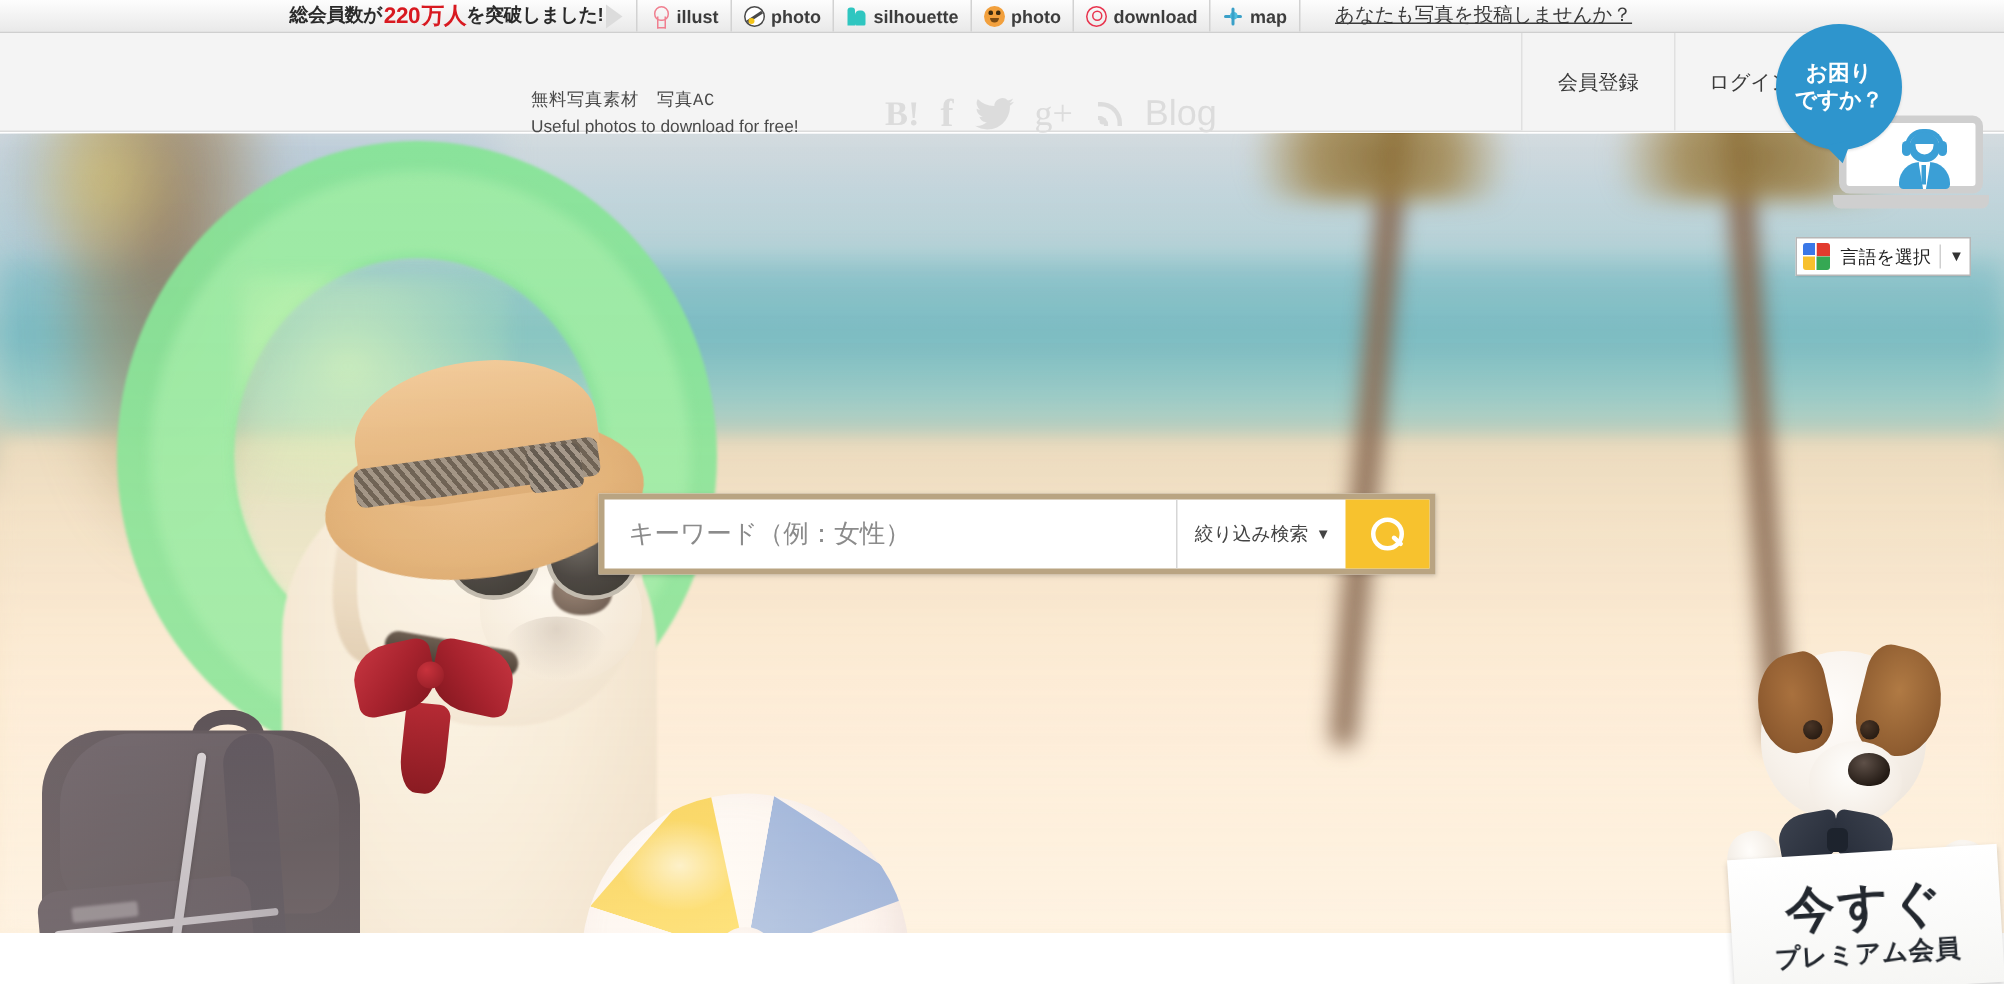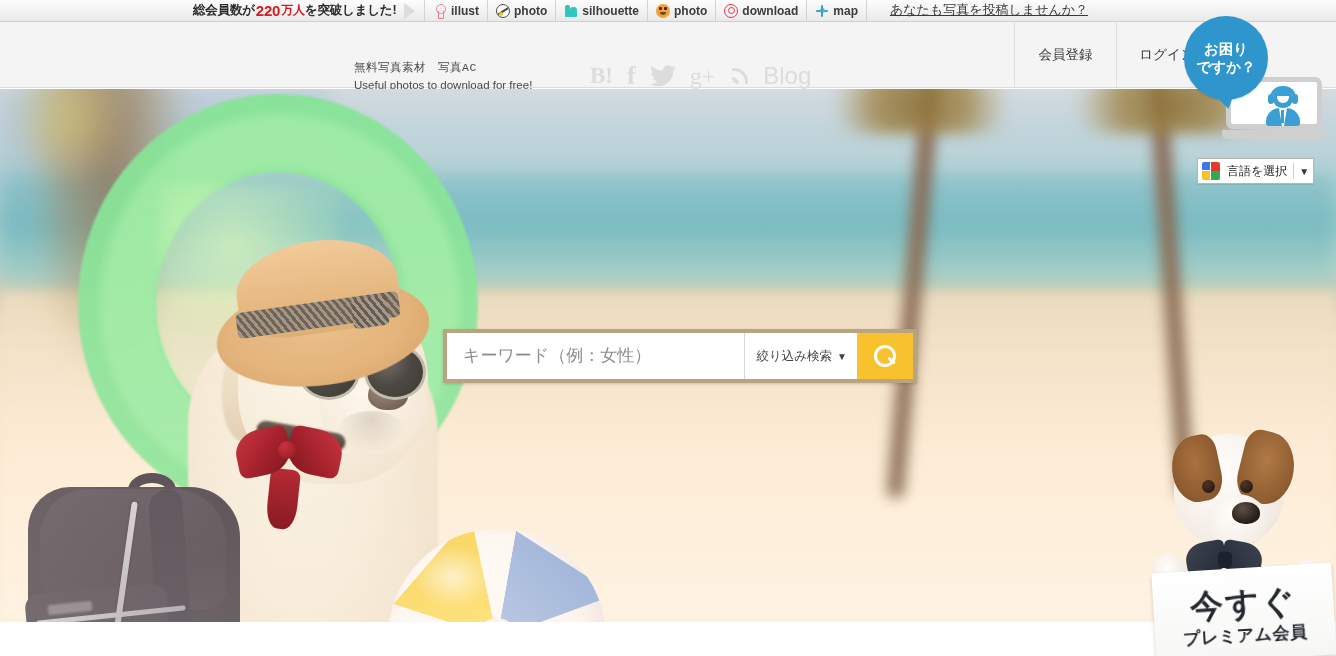--- a/index.html
+++ b/index.html
@@ -19,21 +19,21 @@
     border-bottom: 1px solid #cfcfcf;
     display: flex; align-items: center;
     font-size: 12px; color: #333;
   }
   .tb-promo {
     position: absolute; left: 193px; top: 0; height: 21px;
     display: flex; align-items: center; white-space: nowrap;
     font-size: 12.5px; font-weight: bold; color: #2a2a2a; letter-spacing: -0.2px;
   }
   .tb-promo .num { color: #d81920; font-size: 15px; font-weight: bold; margin: 0 1px; }
-  .tb-promo .sml { color: #d81920; font-size: 12px; font-weight: bold; }
+  .tb-promo .sml { color: #d81920; font-size: 15px; font-weight: bold; }
   .tb-arrow {
     position: absolute; left: 404px; top: 3px;
     width: 0; height: 0;
     border-top: 8px solid transparent; border-bottom: 8px solid transparent;
     border-left: 11px solid #dcdcdc;
   }
   .tb-links { position: absolute; left: 424px; top: 0; height: 21px; display: flex; align-items: stretch; }
   .tb-link {
     display: flex; align-items: center; gap: 4px;
     padding: 0 8px; height: 21px;
@@ -502,24 +502,23 @@
   }
   
   .hero-wash {
     position:absolute; inset:0;
     background: linear-gradient(to bottom, rgba(255,246,236,.10) 0%, rgba(255,244,228,.18) 70%, rgba(255,245,232,.28) 100%);
     pointer-events: none;
   }
 
   
   .search {
-    position: absolute; left: 399px; top: 329px; width: 474px; height: 54px;
+    position: absolute; left: 399px; top: 329px; width: 558px; height: 54px;
     background: #fff; border: 4px solid #b9a482; display: flex; align-items: stretch; z-index: 20;
     box-shadow: 0 1px 3px rgba(0,0,0,.18);
-    margin-left: 44px;
   }
   .search-input {
     flex: 1; border: none; outline: none; padding: 0 16px;
     font-size: 17px; color: #555; font-family: inherit; background: transparent;
   }
   .search-input::placeholder { color: #8b8b8b; }
   .search-refine {
     display: flex; align-items: center; gap: 5px; padding: 0 10px 0 12px;
     border-left: 1px solid #d6d6d6; font-size: 12.5px; color: #444;
     white-space: nowrap; cursor: pointer; user-select: none;

